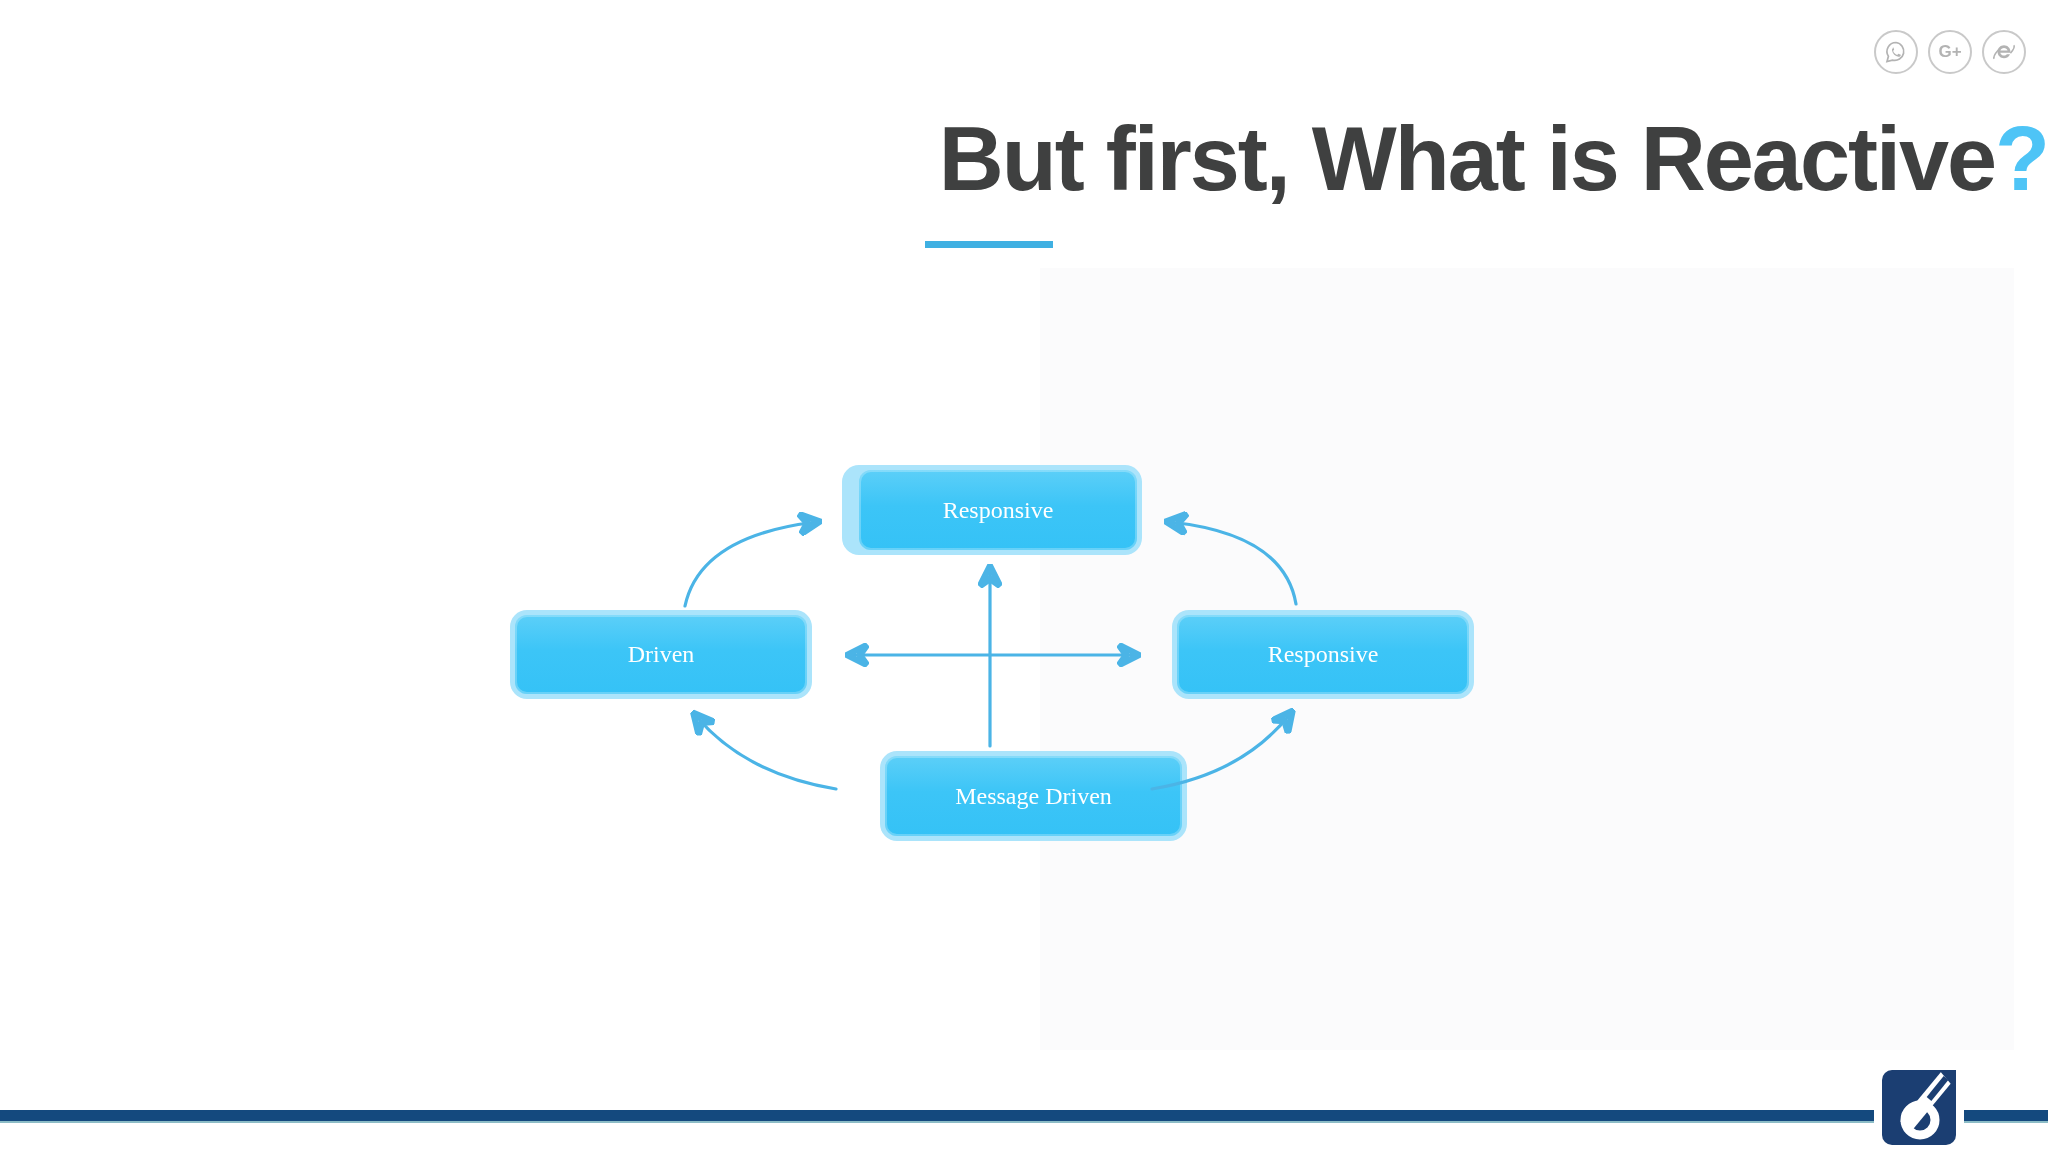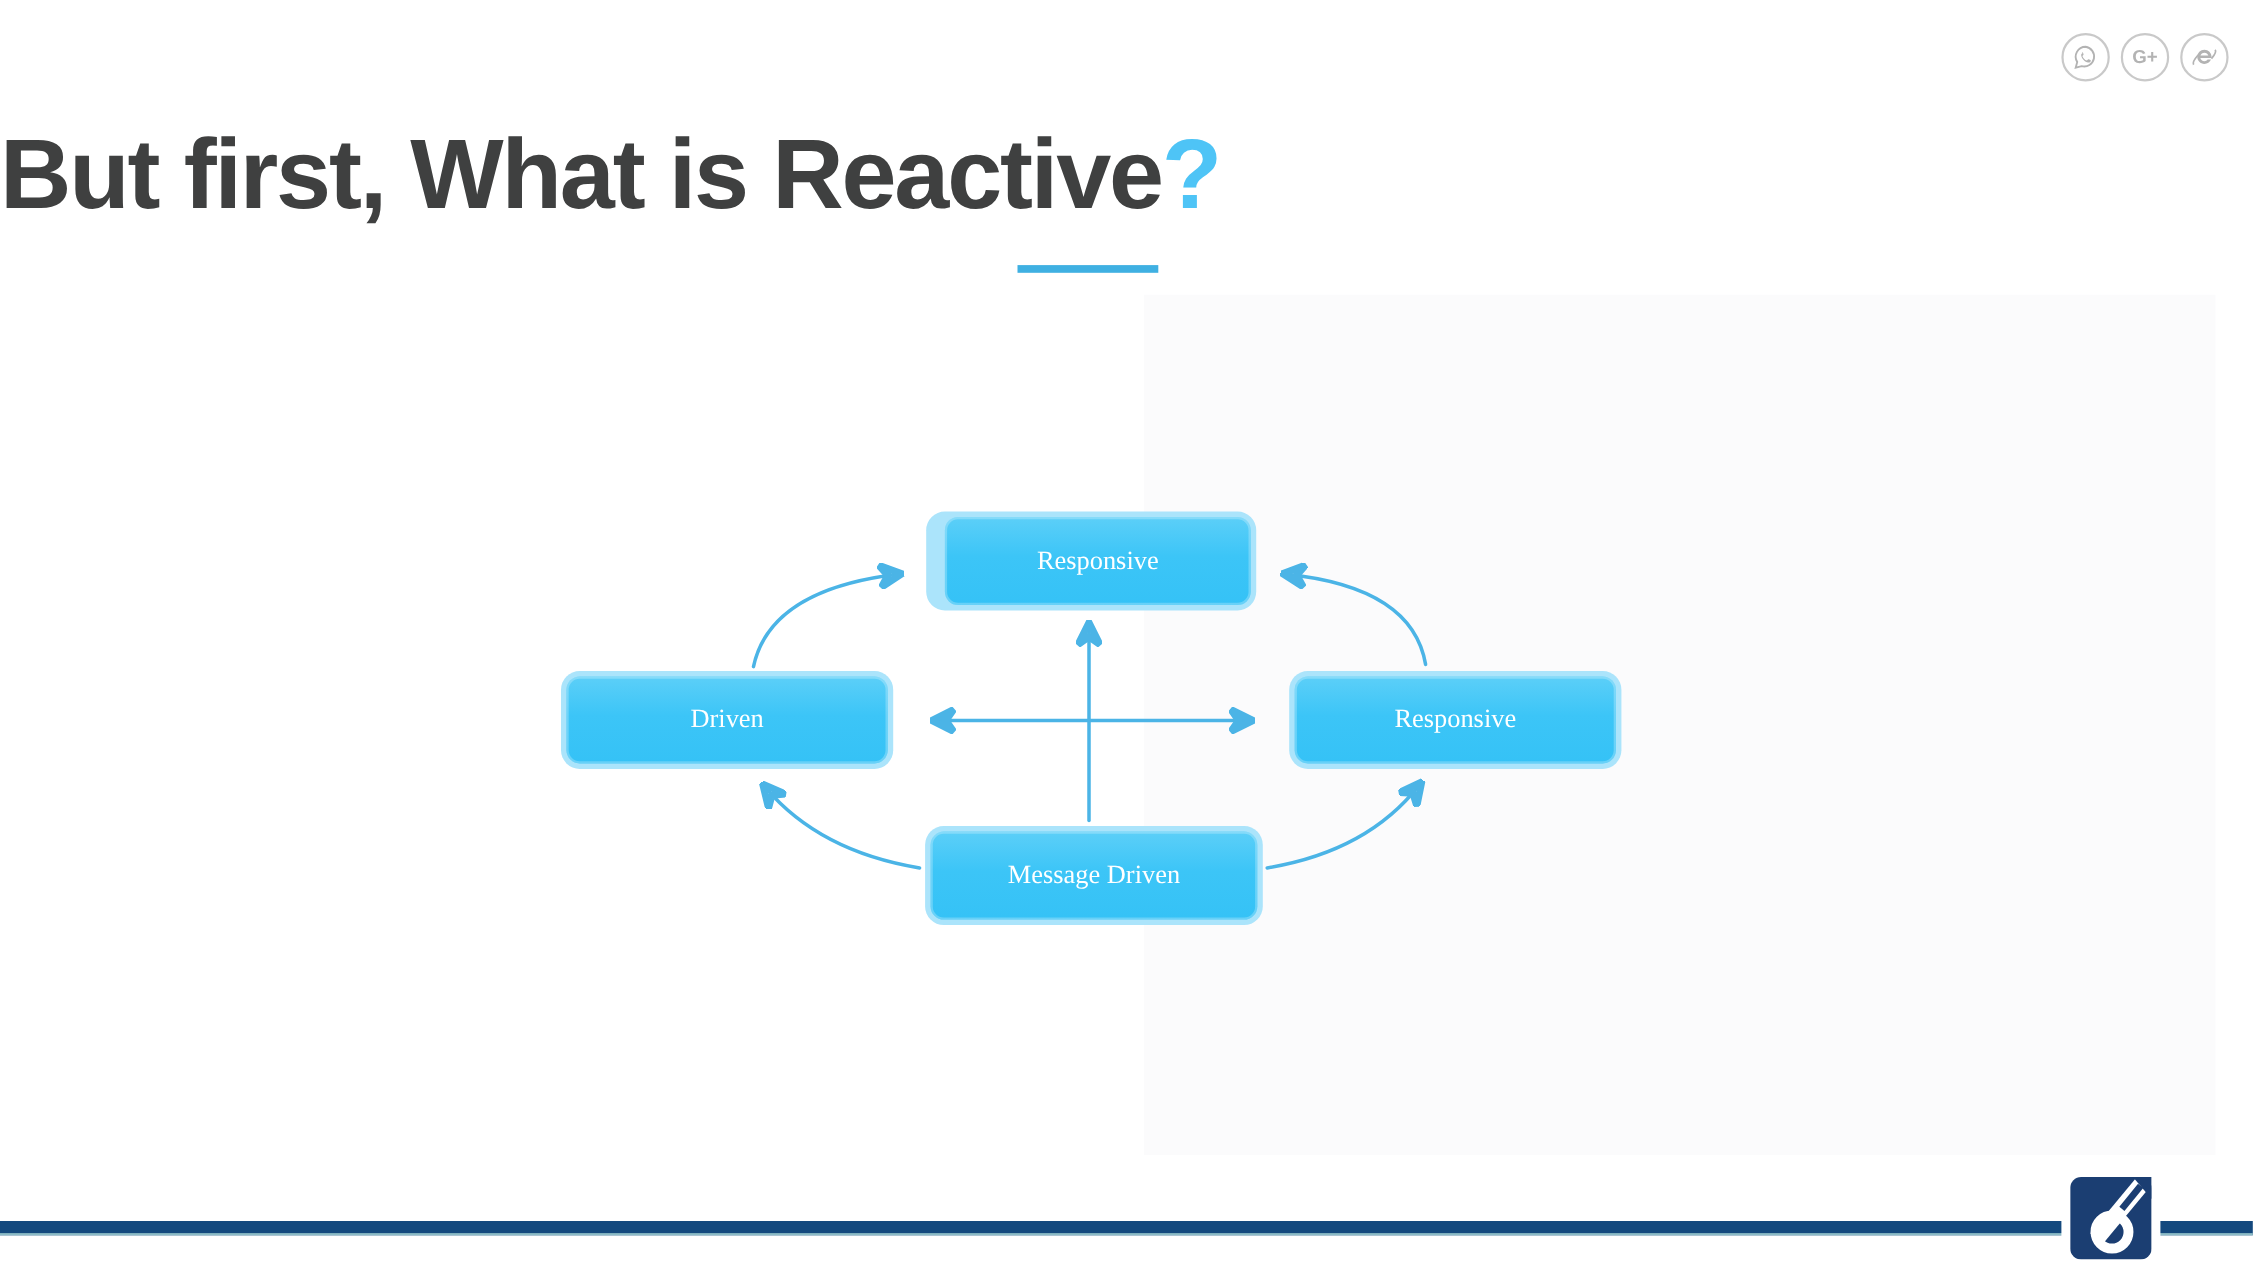--- a/index.html
+++ b/index.html
@@ -14,41 +14,41 @@
   .share{position:absolute;top:30px;right:22px;display:flex;gap:10px;}
   .share .circ{
     width:44px;height:44px;border-radius:50%;border:2px solid #c9c9c9;box-sizing:border-box;
     display:flex;align-items:center;justify-content:center;color:#b3b3b3;background:#fff;
   }
   .share .gp{font-weight:bold;font-size:17px;letter-spacing:0px;color:#b3b3b3;}
   .share svg{display:block;}
 
   
   .title{
-    position:absolute;top:108px;left:0;width:2048px;text-align:left;
+    position:absolute;top:108px;left:0;width:2048px;text-align:right;
     font-size:90px;font-weight:bold;letter-spacing:-2px;color:#3f4040;white-space:nowrap;
   }
   .title .q{color:var(--accent);}
   .title-underline{position:absolute;left:925px;top:241px;width:128px;height:7px;background:#3fb0e2;}
 
   
   .node{
     position:absolute;background:var(--boxring);border-radius:17px;padding:5px;box-sizing:border-box;
   }
   .node .inner{
     width:100%;height:100%;border-radius:12px;
     background:linear-gradient(180deg,#5ccff8 0%,#3cc5f7 45%,#35c2f6 100%);
     box-shadow:inset 0 0 0 2px rgba(255,255,255,0.25);
     display:flex;align-items:center;justify-content:center;
     color:#ffffff;font-family:"Liberation Serif",serif;font-size:24px;
   }
   .node-responsive{left:842px;top:465px;width:300px;height:90px;padding-left:17px;}
   .node-elastic{left:510px;top:610px;width:302px;height:89px;}
   .node-resilient{left:1172px;top:610px;width:302px;height:89px;}
-  .node-message{left:841px;top:751px;width:307px;height:90px;}
+  .node-message{left:880px;top:751px;width:307px;height:90px;}
 
   .edges{position:absolute;left:0;top:0;pointer-events:none;}
   .edges path,.edges line{stroke:var(--arrow);stroke-width:3.2;fill:none;stroke-linecap:round;}
   .arrowhead{fill:var(--arrow);}
 
   
   .footer-bar{position:absolute;left:0;top:1110px;width:2048px;height:11px;background:var(--navy);border-bottom:2px solid #8cbcc6;}
   .logo-wrap{position:absolute;left:1874px;top:1070px;width:90px;height:76px;background:#ffffff;display:flex;align-items:flex-start;justify-content:center;}
 </style>
 </head>

